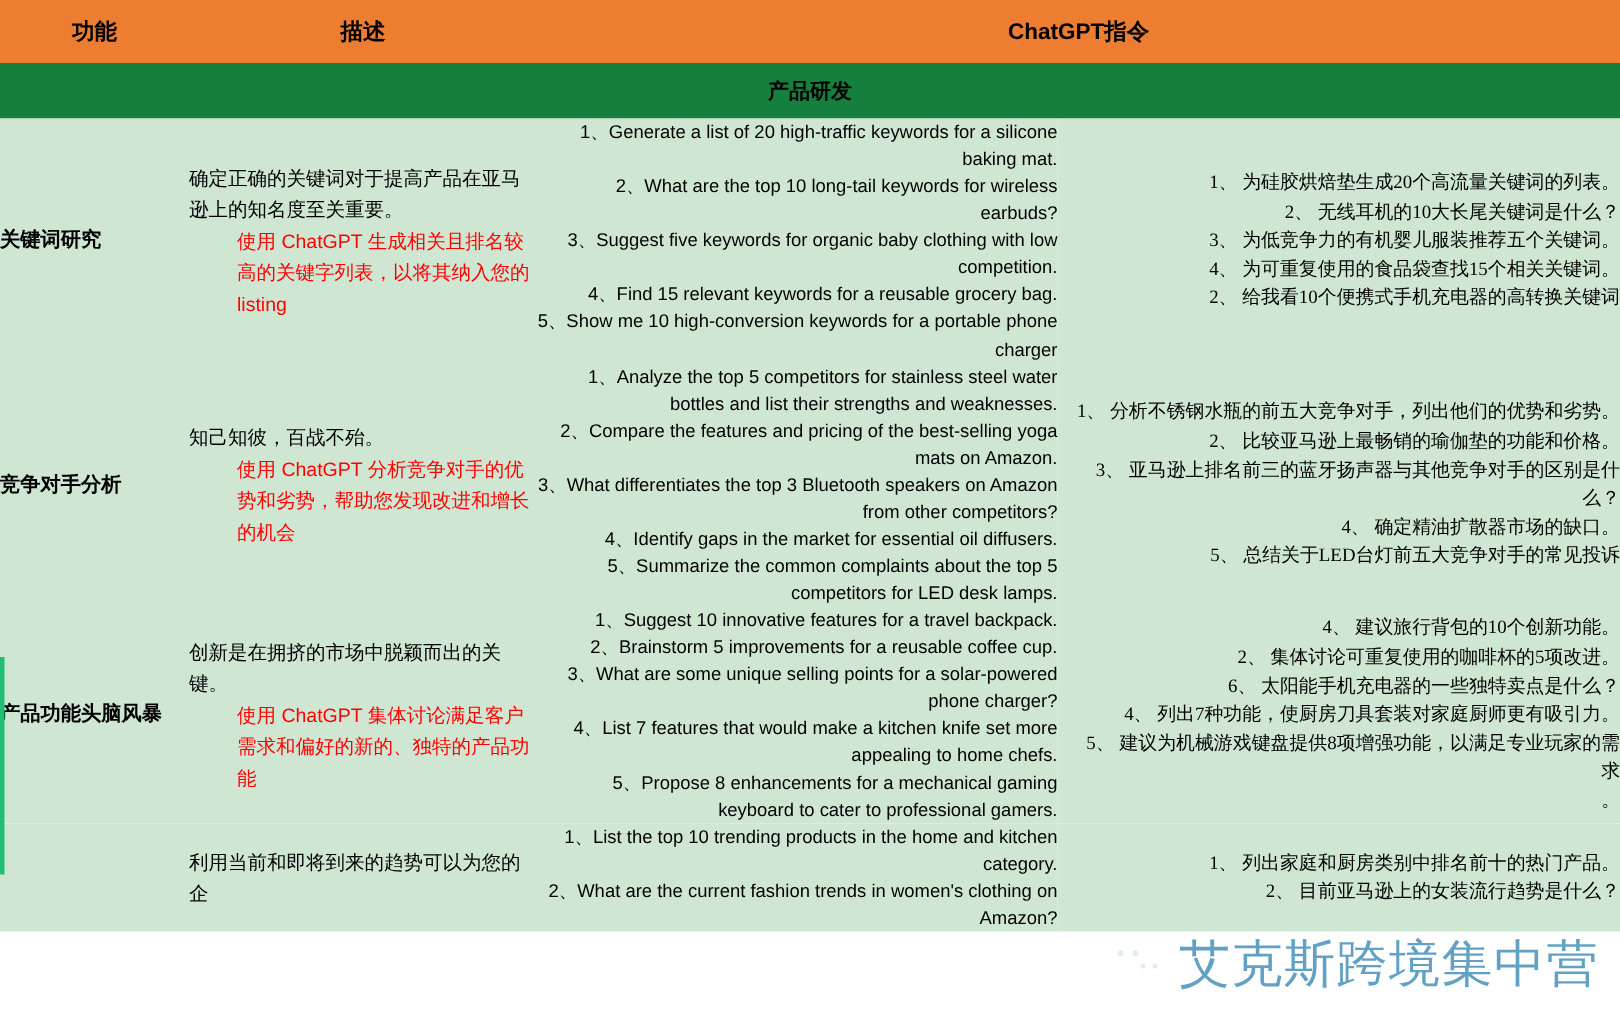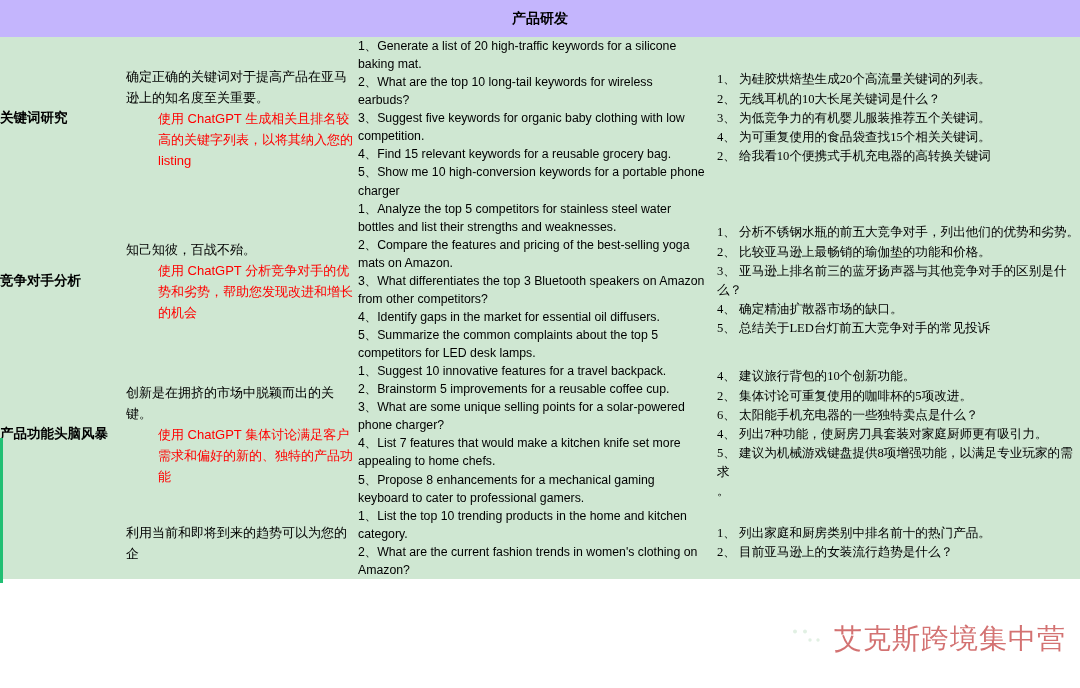--- a/index.html
+++ b/index.html
@@ -43,21 +43,21 @@
     font-size: 15px;
     text-align: center;
     height: 42px;
     border-right: 1.5px solid #1a1a1a;
     border-bottom: 1.5px solid #1a1a1a;
   }
   .hdr-cell.last { border-right: 0; }
 
   
   .band-cell {
-    background: #c4b5fd;
+    background: #15803d;
     color: #000000;
     font-weight: bold;
     font-size: 14px;
     text-align: center;
     height: 37px;
     border-bottom: 1px solid #9dc379;
   }
 
   
   .sub-cell {
@@ -97,21 +97,21 @@
   .desc .hi { color: #FF0000; display: block; margin-left: 32px; }
   .desc .plain { display: block; }
 
   .prompts {
     font-size: 12.3px;
     line-height: 1.47;
     text-align: left;
     padding-left: 7px;
     padding-right: 7px;
   }
-  .prompts .ln { display: block; }
+  .prompts .ln { display: block; text-align: right; }
   .prompts.cn { font-size: 12.6px; line-height: 1.52; padding-left: 12px; }
   .prompts.cn .ln { text-indent: 0; font-family: Liberation Serif, serif; }
 
   
   .selmark {
     position: absolute;
     left: 0;
     width: 3px;
     background: #21BF73;
   }
@@ -121,42 +121,47 @@
     position: absolute;
     right: 14px;
     top: 620px;
     display: flex;
     align-items: center;
     gap: 7px;
     pointer-events: none;
     opacity: 0.62;
   }
   #watermark .wm-text {
-    font-size: 28px;
-    color: #b91c1c;
+    font-size: 34px;
+    color: #0369a1;
     letter-spacing: 1px;
     font-family: Liberation Sans, sans-serif;
     text-shadow: 0 0 1px rgba(255,255,255,0.5);
   }
   #watermark svg { display: block; }
 </style>
 </head>
 <body>
 
 <div id="sheet">
 
   <table class="grid">
     <colgroup>
       <col class="c1">
         <col class="c2">
         <col class="c3">
         <col class="c4">
     </colgroup>
     <tbody>
 
+      <tr>
+        <td class="hdr-cell">功能</td>
+        <td class="hdr-cell">描述</td>
+        <td class="hdr-cell last" colspan="2">ChatGPT指令</td>
+      </tr>
 
       <tr>
         <td class="band-cell" colspan="4">产品研发</td>
       </tr>
 
 
       <tr>
         <td class="d-cell feat">关键词研究</td>
         <td class="d-cell desc">
           <span class="plain">确定正确的关键词对于提高产品在亚马逊上的知名度至关重要。</span>

